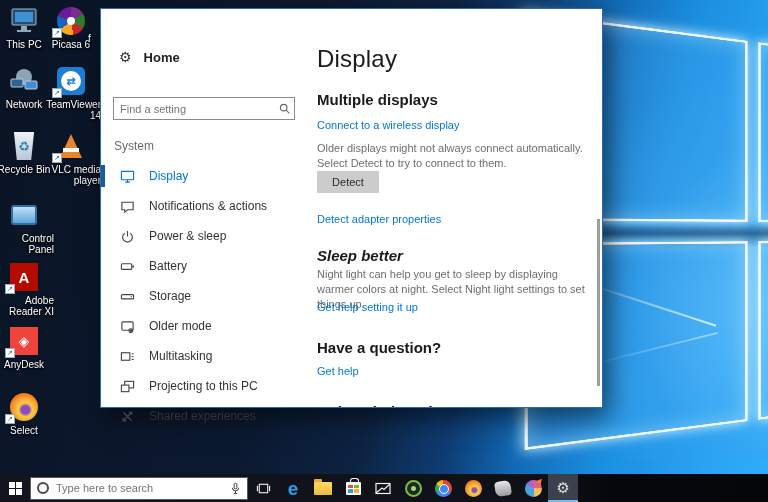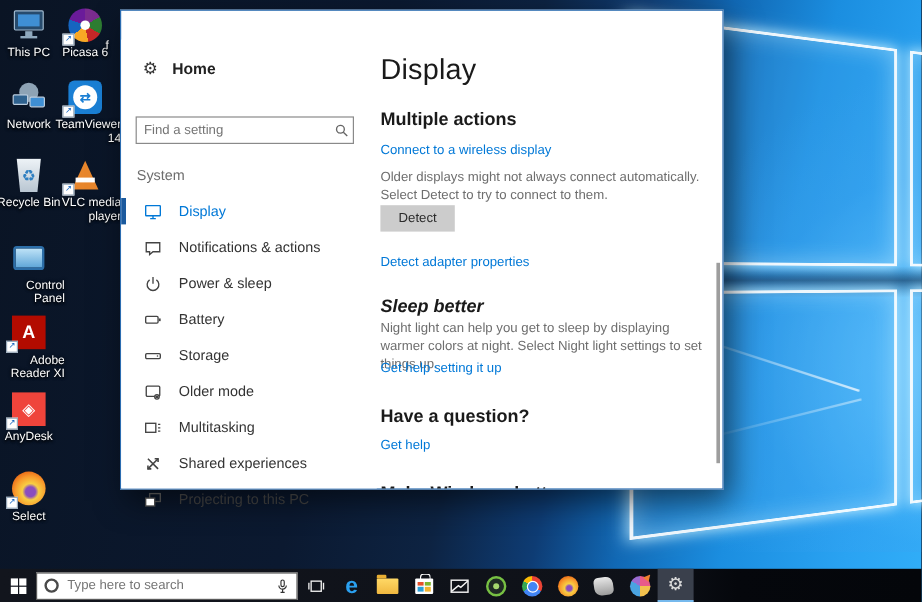--- a/index.html
+++ b/index.html
@@ -301,43 +301,43 @@
         <span class="nicon">
           <svg width="15" height="15" viewBox="0 0 16 16" fill="none" stroke="currentColor" stroke-width="1.2">
               <rect x="1.5" y="4" width="9" height="8"></rect>
               <path d="M12.5 5h2M12.5 8h2M12.5 11h2"></path>
             </svg>
         </span>
         <span>Multitasking</span>
       </div>
       <div class="nav-item">
         <span class="nicon">
+          <svg width="15" height="15" viewBox="0 0 16 16" fill="none" stroke="currentColor" stroke-width="1.2">
+              <rect x="5" y="2.5" width="9.5" height="7"></rect>
+              <rect x="1.5" y="6.5" width="8" height="7" fill="#fff"></rect>
+            </svg>
+        </span>
+        <span>Projecting to this PC</span>
+      </div>
+      <div class="nav-item">
+        <span class="nicon">
           <svg width="15" height="15" viewBox="0 0 16 16" fill="none" stroke="currentColor" stroke-width="1.4">
               <path d="M3.5 3.5l9 9M12.5 3.5l-9 9"></path>
               <path d="M9.5 3.5h3v3M3.5 9.5v3h3"></path>
             </svg>
         </span>
         <span>Shared experiences</span>
       </div>
-      <div class="nav-item">
-        <span class="nicon">
-          <svg width="15" height="15" viewBox="0 0 16 16" fill="none" stroke="currentColor" stroke-width="1.2">
-              <rect x="5" y="2.5" width="9.5" height="7"></rect>
-              <rect x="1.5" y="6.5" width="8" height="7" fill="#fff"></rect>
-            </svg>
-        </span>
-        <span>Projecting to this PC</span>
-      </div>
     </div>
   </div>
 
   <div class="main">
     <div class="page-title">Display</div>
 
-    <div class="sec-h pos" style="top:58px;">Multiple actions</div>
+    <div class="sec-h pos" style="top:58px;">Multiple displays</div>
     <a class="link pos" style="top:86px;">Connect to a wireless display</a>
     <div class="body-txt pos" style="top:108px;">Older displays might not always connect automatically. Select Detect to try to connect to them.</div>
     <button class="detect-btn">Detect</button>
     <a class="link pos" style="top:180px;">Detect adapter properties</a>
 
     <div class="sec-h pos" style="top:214px;font-style:italic;">Sleep better</div>
     <div class="body-txt pos" style="top:234px;">Night light can help you get to sleep by displaying warmer colors at night. Select Night light settings to set things up.</div>
     <a class="link pos" style="top:268px;">Get help setting it up</a>
 
     <div class="sec-h pos" style="top:306px;">Have a question?</div>

